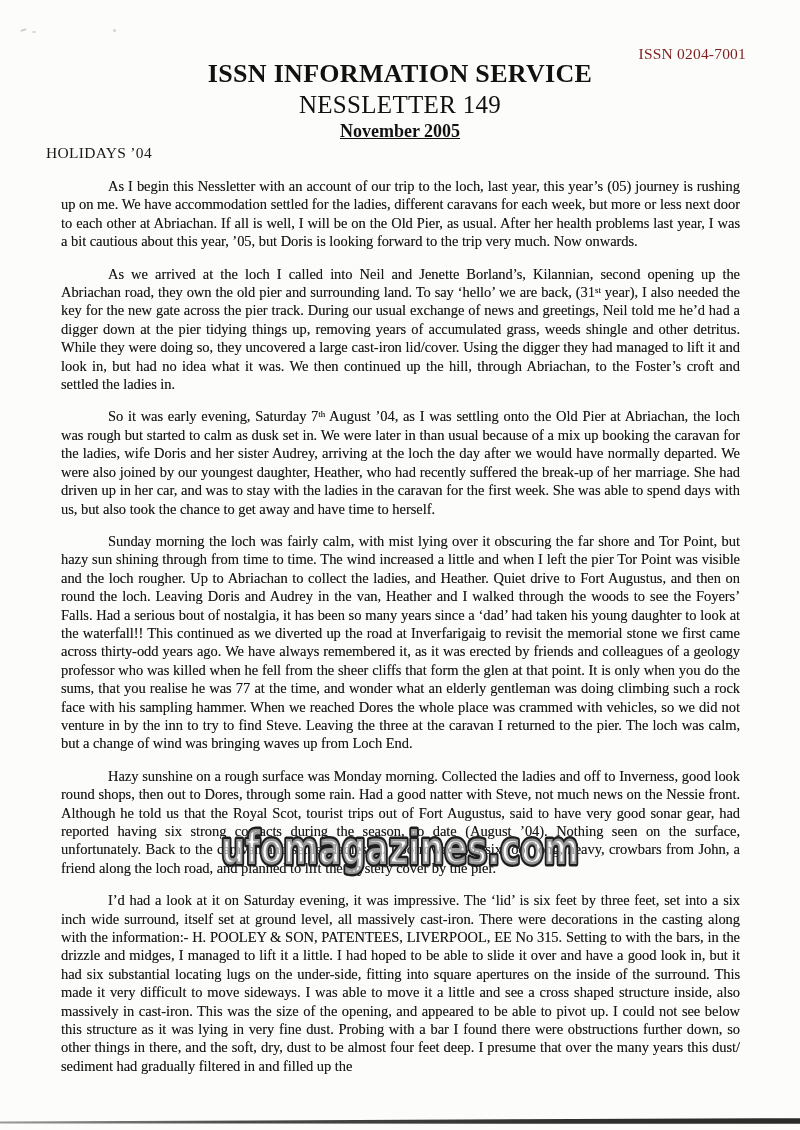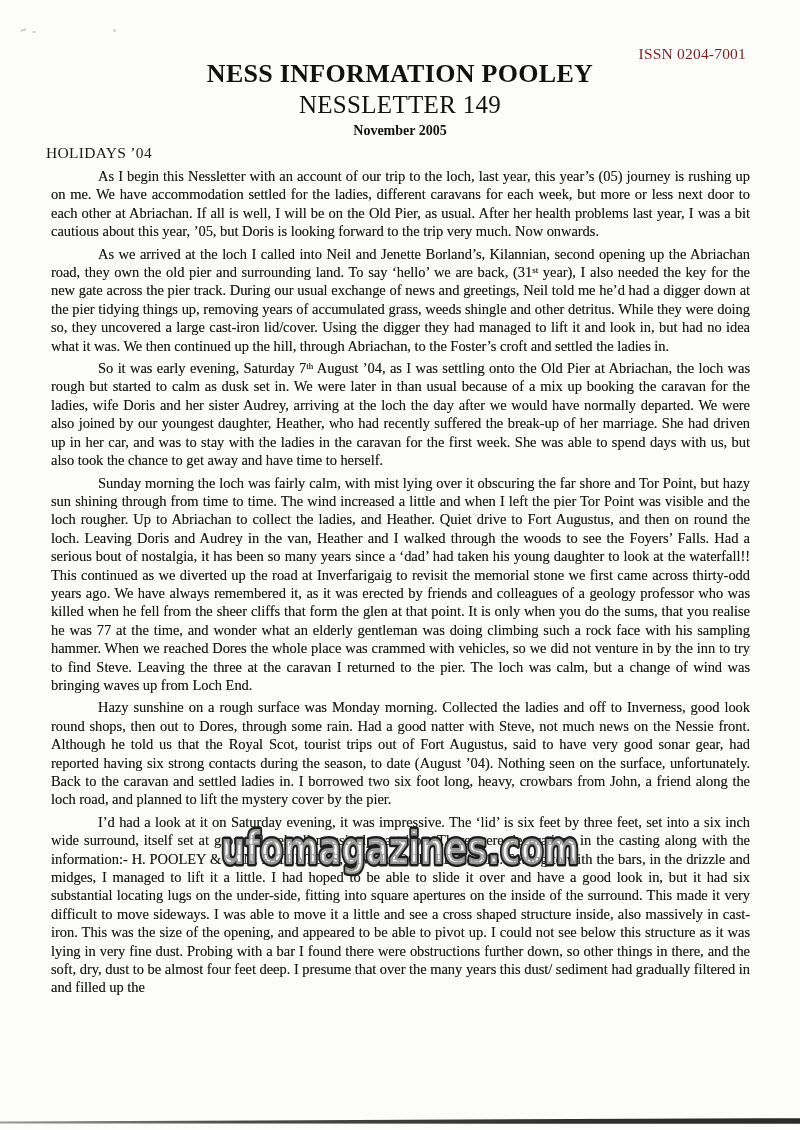--- a/index.html
+++ b/index.html
@@ -37,24 +37,25 @@
     color: #111;
   }
   .masthead .t2 {
     font-size: 25px;
     font-weight: normal;
     line-height: 30px;
     letter-spacing: 0.3px;
     color: #111;
   }
   .masthead .t3 {
-    font-size: 14px;
+    font-size: 18px;
     font-weight: bold;
     line-height: 22px;
     color: #111;
+    text-decoration: underline;
   }
   .section-heading {
     position: absolute;
     top: 144px; left: 46px;
     font-size: 15.5px;
     letter-spacing: 0.3px;
     color: #1a1a1a;
     font-family: Liberation Serif, serif;
   }
   .body-text {
@@ -62,21 +63,21 @@
     top: 163px; left: 47px;
     width: 707px;
     font-size: 14.5px;
     line-height: 18.4px;
     text-align: justify;
     letter-spacing: -0.05px;
     color: #181818;
     text-shadow: 0 0 0.3px rgba(0,0,0,0.45);
   }
   .body-text p {
-    margin: 4px;
+    margin: 14px;
     text-indent: 47px;
   }
   .body-text sup {
     font-size: 0.62em;
     line-height: 0;
     position: relative;
     top: -0.45em;
     vertical-align: baseline;
   }
   .watermark {
@@ -102,21 +103,21 @@
 
 <div class="page">
 
   <div class="speck speck-a"></div>
   <div class="speck speck-b"></div>
   <div class="speck speck-c"></div>
 
   <div class="issn">ISSN 0204-7001</div>
 
   <div class="masthead">
-    <div class="t1">NESS INFORMATION POOLEY</div>
+    <div class="t1">ISSN INFORMATION SERVICE</div>
     <div class="t2">NESSLETTER 149</div>
     <div class="t3">November 2005</div>
   </div>
 
   <div class="section-heading">HOLIDAYS ’04</div>
 
   <div class="body-text">
     <p>As I begin this Nessletter with an account of our trip to the loch, last year, this year’s (05) journey is rushing up on me. We have accommodation settled for the ladies, different caravans for each week, but more or less next door to each other at Abriachan. If all is well, I will be on the Old Pier, as usual. After her health problems last year, I was a bit cautious about this year, ’05, but Doris is looking forward to the trip very much. Now onwards.</p>
     <p><span>As we arrived at the loch I called into Neil and Jenette Borland’s, Kilannian, second opening up the Abriachan road, they own the old pier and surrounding land. To say ‘hello’ we are back, (31</span><sup>st</sup><span> year), I also needed the key for the new gate across the pier track. During our usual exchange of news and greetings, Neil told me he’d had a digger down at the pier tidying things up, removing years of accumulated grass, weeds shingle and other detritus. While they were doing so, they uncovered a large cast-iron lid/cover. Using the digger they had managed to lift it and look in, but had no idea what it was. We then continued up the hill, through Abriachan, to the Foster’s croft and settled the ladies in.</span></p>
     <p><span>So it was early evening, Saturday 7</span><sup>th</sup><span> August ’04, as I was settling onto the Old Pier at Abriachan, the loch was rough but started to calm as dusk set in. We were later in than usual because of a mix up booking the caravan for the ladies, wife Doris and her sister Audrey, arriving at the loch the day after we would have normally departed. We were also joined by our youngest daughter, Heather, who had recently suffered the break-up of her marriage. She had driven up in her car, and was to stay with the ladies in the caravan for the first week. She was able to spend days with us, but also took the chance to get away and have time to herself.</span></p>

